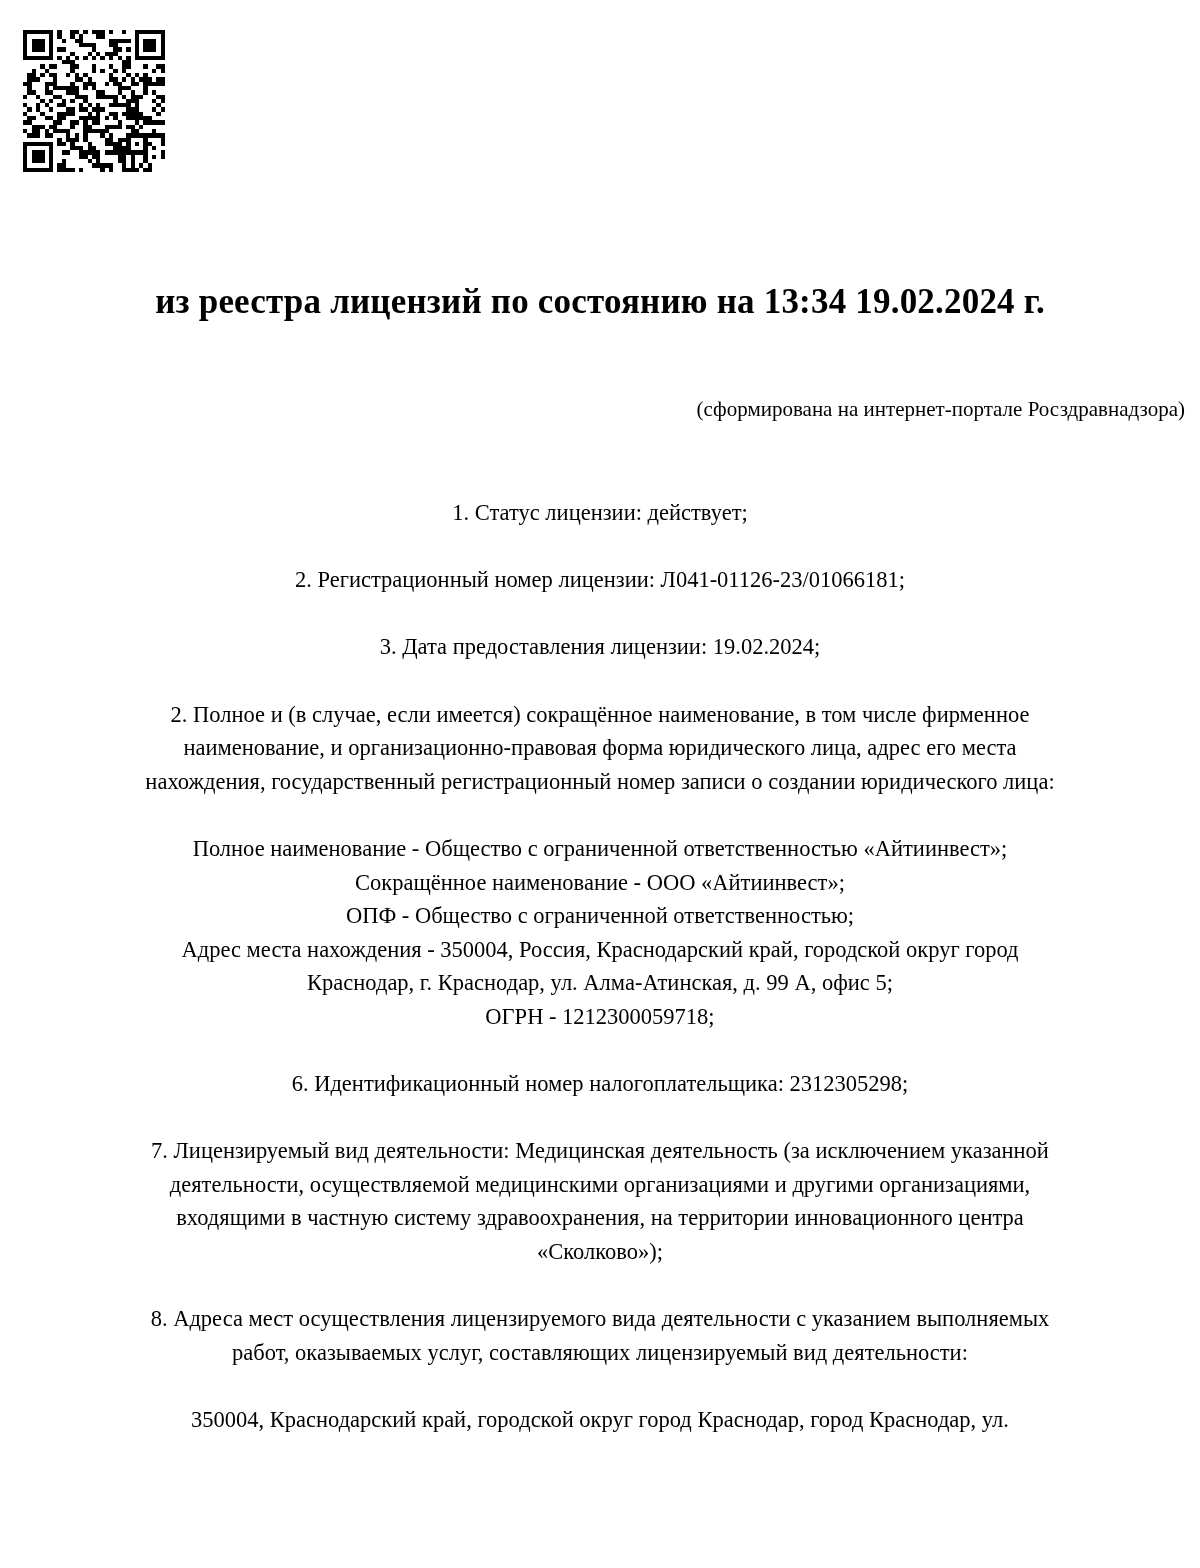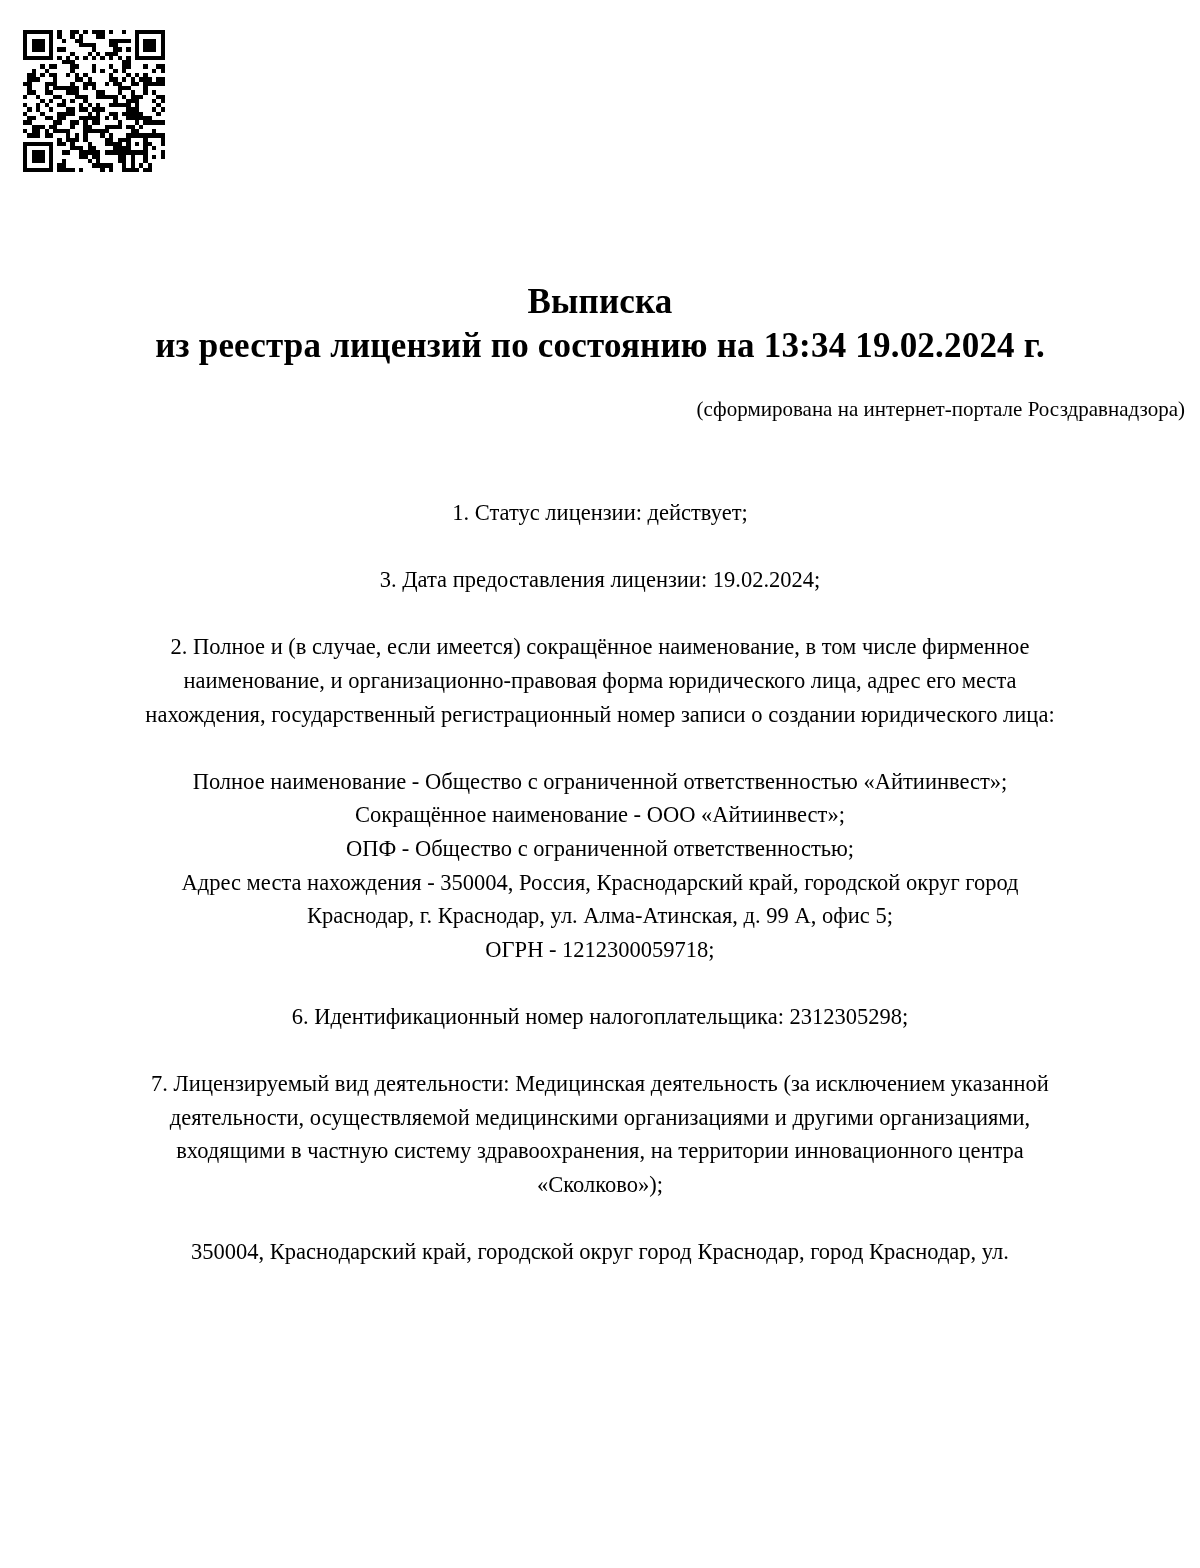--- a/index.html
+++ b/index.html
@@ -67,39 +67,41 @@
 
 <div class="page">
 
   <div class="qr">
     <svg id="qr-svg" xmlns="http://www.w3.org/2000/svg" viewBox="0 0 33 33">
         <path d="M0 0h1v1h-1zM1 0h1v1h-1zM2 0h1v1h-1zM3 0h1v1h-1zM4 0h1v1h-1zM5 0h1v1h-1zM6 0h1v1h-1zM8 0h1v1h-1zM11 0h1v1h-1zM12 0h1v1h-1zM14 0h1v1h-1zM16 0h1v1h-1zM17 0h1v1h-1zM18 0h1v1h-1zM20 0h1v1h-1zM23 0h1v1h-1zM26 0h1v1h-1zM27 0h1v1h-1zM28 0h1v1h-1zM29 0h1v1h-1zM30 0h1v1h-1zM31 0h1v1h-1zM32 0h1v1h-1zM0 1h1v1h-1zM6 1h1v1h-1zM8 1h1v1h-1zM11 1h1v1h-1zM13 1h1v1h-1zM17 1h1v1h-1zM18 1h1v1h-1zM26 1h1v1h-1zM32 1h1v1h-1zM0 2h1v1h-1zM2 2h1v1h-1zM3 2h1v1h-1zM4 2h1v1h-1zM6 2h1v1h-1zM9 2h1v1h-1zM12 2h1v1h-1zM13 2h1v1h-1zM20 2h1v1h-1zM21 2h1v1h-1zM22 2h1v1h-1zM23 2h1v1h-1zM24 2h1v1h-1zM26 2h1v1h-1zM28 2h1v1h-1zM29 2h1v1h-1zM30 2h1v1h-1zM32 2h1v1h-1zM0 3h1v1h-1zM2 3h1v1h-1zM3 3h1v1h-1zM4 3h1v1h-1zM6 3h1v1h-1zM13 3h1v1h-1zM14 3h1v1h-1zM15 3h1v1h-1zM16 3h1v1h-1zM20 3h1v1h-1zM21 3h1v1h-1zM26 3h1v1h-1zM28 3h1v1h-1zM29 3h1v1h-1zM30 3h1v1h-1zM32 3h1v1h-1zM0 4h1v1h-1zM2 4h1v1h-1zM3 4h1v1h-1zM4 4h1v1h-1zM6 4h1v1h-1zM8 4h1v1h-1zM9 4h1v1h-1zM16 4h1v1h-1zM21 4h1v1h-1zM22 4h1v1h-1zM24 4h1v1h-1zM26 4h1v1h-1zM28 4h1v1h-1zM29 4h1v1h-1zM30 4h1v1h-1zM32 4h1v1h-1zM0 5h1v1h-1zM6 5h1v1h-1zM11 5h1v1h-1zM15 5h1v1h-1zM17 5h1v1h-1zM19 5h1v1h-1zM20 5h1v1h-1zM21 5h1v1h-1zM26 5h1v1h-1zM32 5h1v1h-1zM0 6h1v1h-1zM1 6h1v1h-1zM2 6h1v1h-1zM3 6h1v1h-1zM4 6h1v1h-1zM5 6h1v1h-1zM6 6h1v1h-1zM8 6h1v1h-1zM10 6h1v1h-1zM12 6h1v1h-1zM14 6h1v1h-1zM16 6h1v1h-1zM18 6h1v1h-1zM20 6h1v1h-1zM22 6h1v1h-1zM24 6h1v1h-1zM26 6h1v1h-1zM27 6h1v1h-1zM28 6h1v1h-1zM29 6h1v1h-1zM30 6h1v1h-1zM31 6h1v1h-1zM32 6h1v1h-1zM9 7h1v1h-1zM10 7h1v1h-1zM11 7h1v1h-1zM23 7h1v1h-1zM24 7h1v1h-1zM4 8h1v1h-1zM6 8h1v1h-1zM7 8h1v1h-1zM11 8h1v1h-1zM12 8h1v1h-1zM16 8h1v1h-1zM20 8h1v1h-1zM23 8h1v1h-1zM24 8h1v1h-1zM28 8h1v1h-1zM31 8h1v1h-1zM32 8h1v1h-1zM2 9h1v1h-1zM5 9h1v1h-1zM11 9h1v1h-1zM16 9h1v1h-1zM18 9h1v1h-1zM21 9h1v1h-1zM23 9h1v1h-1zM30 9h1v1h-1zM32 9h1v1h-1zM1 10h1v1h-1zM2 10h1v1h-1zM4 10h1v1h-1zM6 10h1v1h-1zM7 10h1v1h-1zM10 10h1v1h-1zM12 10h1v1h-1zM14 10h1v1h-1zM20 10h1v1h-1zM24 10h1v1h-1zM26 10h1v1h-1zM28 10h1v1h-1zM1 11h1v1h-1zM2 11h1v1h-1zM3 11h1v1h-1zM7 11h1v1h-1zM12 11h1v1h-1zM13 11h1v1h-1zM15 11h1v1h-1zM20 11h1v1h-1zM21 11h1v1h-1zM23 11h1v1h-1zM25 11h1v1h-1zM27 11h1v1h-1zM28 11h1v1h-1zM29 11h1v1h-1zM31 11h1v1h-1zM32 11h1v1h-1zM0 12h1v1h-1zM1 12h1v1h-1zM5 12h1v1h-1zM6 12h1v1h-1zM7 12h1v1h-1zM11 12h1v1h-1zM14 12h1v1h-1zM15 12h1v1h-1zM16 12h1v1h-1zM19 12h1v1h-1zM21 12h1v1h-1zM22 12h1v1h-1zM25 12h1v1h-1zM26 12h1v1h-1zM28 12h1v1h-1zM29 12h1v1h-1zM30 12h1v1h-1zM31 12h1v1h-1zM32 12h1v1h-1zM1 13h1v1h-1zM5 13h1v1h-1zM7 13h1v1h-1zM8 13h1v1h-1zM9 13h1v1h-1zM10 13h1v1h-1zM11 13h1v1h-1zM12 13h1v1h-1zM14 13h1v1h-1zM16 13h1v1h-1zM22 13h1v1h-1zM23 13h1v1h-1zM24 13h1v1h-1zM28 13h1v1h-1zM1 14h1v1h-1zM2 14h1v1h-1zM5 14h1v1h-1zM6 14h1v1h-1zM10 14h1v1h-1zM11 14h1v1h-1zM12 14h1v1h-1zM17 14h1v1h-1zM18 14h1v1h-1zM22 14h1v1h-1zM25 14h1v1h-1zM28 14h1v1h-1zM30 14h1v1h-1zM0 15h1v1h-1zM3 15h1v1h-1zM7 15h1v1h-1zM8 15h1v1h-1zM12 15h1v1h-1zM13 15h1v1h-1zM14 15h1v1h-1zM17 15h1v1h-1zM18 15h1v1h-1zM19 15h1v1h-1zM20 15h1v1h-1zM21 15h1v1h-1zM23 15h1v1h-1zM25 15h1v1h-1zM26 15h1v1h-1zM27 15h1v1h-1zM31 15h1v1h-1zM32 15h1v1h-1zM4 16h1v1h-1zM6 16h1v1h-1zM9 16h1v1h-1zM11 16h1v1h-1zM14 16h1v1h-1zM21 16h1v1h-1zM24 16h1v1h-1zM25 16h1v1h-1zM26 16h1v1h-1zM30 16h1v1h-1zM32 16h1v1h-1zM0 17h1v1h-1zM3 17h1v1h-1zM5 17h1v1h-1zM8 17h1v1h-1zM9 17h1v1h-1zM13 17h1v1h-1zM15 17h1v1h-1zM17 17h1v1h-1zM20 17h1v1h-1zM21 17h1v1h-1zM22 17h1v1h-1zM23 17h1v1h-1zM24 17h1v1h-1zM26 17h1v1h-1zM31 17h1v1h-1zM1 18h1v1h-1zM3 18h1v1h-1zM6 18h1v1h-1zM10 18h1v1h-1zM11 18h1v1h-1zM13 18h1v1h-1zM14 18h1v1h-1zM16 18h1v1h-1zM17 18h1v1h-1zM18 18h1v1h-1zM24 18h1v1h-1zM25 18h1v1h-1zM26 18h1v1h-1zM30 18h1v1h-1zM32 18h1v1h-1zM0 19h1v1h-1zM4 19h1v1h-1zM8 19h1v1h-1zM9 19h1v1h-1zM10 19h1v1h-1zM11 19h1v1h-1zM15 19h1v1h-1zM17 19h1v1h-1zM20 19h1v1h-1zM21 19h1v1h-1zM23 19h1v1h-1zM24 19h1v1h-1zM25 19h1v1h-1zM26 19h1v1h-1zM27 19h1v1h-1zM31 19h1v1h-1zM1 20h1v1h-1zM2 20h1v1h-1zM5 20h1v1h-1zM6 20h1v1h-1zM8 20h1v1h-1zM9 20h1v1h-1zM13 20h1v1h-1zM14 20h1v1h-1zM15 20h1v1h-1zM16 20h1v1h-1zM17 20h1v1h-1zM19 20h1v1h-1zM21 20h1v1h-1zM24 20h1v1h-1zM25 20h1v1h-1zM26 20h1v1h-1zM27 20h1v1h-1zM28 20h1v1h-1zM29 20h1v1h-1zM0 21h1v1h-1zM1 21h1v1h-1zM7 21h1v1h-1zM8 21h1v1h-1zM11 21h1v1h-1zM12 21h1v1h-1zM14 21h1v1h-1zM16 21h1v1h-1zM17 21h1v1h-1zM22 21h1v1h-1zM26 21h1v1h-1zM28 21h1v1h-1zM29 21h1v1h-1zM30 21h1v1h-1zM31 21h1v1h-1zM32 21h1v1h-1zM2 22h1v1h-1zM3 22h1v1h-1zM4 22h1v1h-1zM6 22h1v1h-1zM7 22h1v1h-1zM11 22h1v1h-1zM14 22h1v1h-1zM15 22h1v1h-1zM19 22h1v1h-1zM20 22h1v1h-1zM21 22h1v1h-1zM22 22h1v1h-1zM24 22h1v1h-1zM25 22h1v1h-1zM27 22h1v1h-1zM0 23h1v1h-1zM2 23h1v1h-1zM3 23h1v1h-1zM5 23h1v1h-1zM7 23h1v1h-1zM8 23h1v1h-1zM9 23h1v1h-1zM10 23h1v1h-1zM14 23h1v1h-1zM15 23h1v1h-1zM16 23h1v1h-1zM17 23h1v1h-1zM18 23h1v1h-1zM19 23h1v1h-1zM25 23h1v1h-1zM26 23h1v1h-1zM30 23h1v1h-1zM1 24h1v1h-1zM2 24h1v1h-1zM3 24h1v1h-1zM5 24h1v1h-1zM6 24h1v1h-1zM10 24h1v1h-1zM12 24h1v1h-1zM14 24h1v1h-1zM18 24h1v1h-1zM20 24h1v1h-1zM24 24h1v1h-1zM25 24h1v1h-1zM26 24h1v1h-1zM27 24h1v1h-1zM28 24h1v1h-1zM29 24h1v1h-1zM30 24h1v1h-1zM31 24h1v1h-1zM32 24h1v1h-1zM8 25h1v1h-1zM10 25h1v1h-1zM11 25h1v1h-1zM12 25h1v1h-1zM14 25h1v1h-1zM19 25h1v1h-1zM20 25h1v1h-1zM22 25h1v1h-1zM23 25h1v1h-1zM24 25h1v1h-1zM28 25h1v1h-1zM32 25h1v1h-1zM0 26h1v1h-1zM1 26h1v1h-1zM2 26h1v1h-1zM3 26h1v1h-1zM4 26h1v1h-1zM5 26h1v1h-1zM6 26h1v1h-1zM8 26h1v1h-1zM9 26h1v1h-1zM11 26h1v1h-1zM15 26h1v1h-1zM19 26h1v1h-1zM20 26h1v1h-1zM21 26h1v1h-1zM22 26h1v1h-1zM24 26h1v1h-1zM26 26h1v1h-1zM28 26h1v1h-1zM29 26h1v1h-1zM32 26h1v1h-1zM0 27h1v1h-1zM6 27h1v1h-1zM11 27h1v1h-1zM12 27h1v1h-1zM13 27h1v1h-1zM15 27h1v1h-1zM16 27h1v1h-1zM21 27h1v1h-1zM22 27h1v1h-1zM23 27h1v1h-1zM24 27h1v1h-1zM28 27h1v1h-1zM30 27h1v1h-1zM0 28h1v1h-1zM2 28h1v1h-1zM3 28h1v1h-1zM4 28h1v1h-1zM6 28h1v1h-1zM9 28h1v1h-1zM10 28h1v1h-1zM13 28h1v1h-1zM14 28h1v1h-1zM15 28h1v1h-1zM16 28h1v1h-1zM17 28h1v1h-1zM19 28h1v1h-1zM20 28h1v1h-1zM21 28h1v1h-1zM22 28h1v1h-1zM23 28h1v1h-1zM24 28h1v1h-1zM25 28h1v1h-1zM26 28h1v1h-1zM27 28h1v1h-1zM28 28h1v1h-1zM32 28h1v1h-1zM0 29h1v1h-1zM2 29h1v1h-1zM3 29h1v1h-1zM4 29h1v1h-1zM6 29h1v1h-1zM13 29h1v1h-1zM14 29h1v1h-1zM16 29h1v1h-1zM17 29h1v1h-1zM22 29h1v1h-1zM23 29h1v1h-1zM25 29h1v1h-1zM28 29h1v1h-1zM30 29h1v1h-1zM32 29h1v1h-1zM0 30h1v1h-1zM2 30h1v1h-1zM3 30h1v1h-1zM4 30h1v1h-1zM6 30h1v1h-1zM9 30h1v1h-1zM15 30h1v1h-1zM17 30h1v1h-1zM22 30h1v1h-1zM23 30h1v1h-1zM25 30h1v1h-1zM28 30h1v1h-1zM0 31h1v1h-1zM6 31h1v1h-1zM8 31h1v1h-1zM9 31h1v1h-1zM16 31h1v1h-1zM17 31h1v1h-1zM18 31h1v1h-1zM19 31h1v1h-1zM20 31h1v1h-1zM23 31h1v1h-1zM25 31h1v1h-1zM27 31h1v1h-1zM29 31h1v1h-1zM0 32h1v1h-1zM1 32h1v1h-1zM2 32h1v1h-1zM3 32h1v1h-1zM4 32h1v1h-1zM5 32h1v1h-1zM6 32h1v1h-1zM8 32h1v1h-1zM9 32h1v1h-1zM10 32h1v1h-1zM11 32h1v1h-1zM13 32h1v1h-1zM18 32h1v1h-1zM20 32h1v1h-1zM23 32h1v1h-1zM24 32h1v1h-1zM25 32h1v1h-1zM26 32h1v1h-1zM28 32h1v1h-1zM29 32h1v1h-1z" fill="#000000"></path>
       </svg>
   </div>
 
   <div class="title">
-    <div>Выписка</div>
     <div>из реестра лицензий по состоянию на 13:34 19.02.2024 г.</div>
   </div>
 
   <div class="subtitle">(сформирована на интернет-портале Росздравнадзора)</div>
 
   <div class="doc-body">
       <div class="para">1. Статус лицензии: действует;</div>
+      <div class="para">2. Регистрационный номер лицензии: Л041-01126-23/01066181;</div>
       <div class="para">3. Дата предоставления лицензии: 19.02.2024;</div>
       <div class="para">2. Полное и (в случае, если имеется) сокращённое наименование, в том числе фирменное
 наименование, и организационно-правовая форма юридического лица, адрес его места
 нахождения, государственный регистрационный номер записи о создании юридического лица:</div>
       <div class="para">Полное наименование - Общество с ограниченной ответственностью «Айтиинвест»;
 Сокращённое наименование - ООО «Айтиинвест»;
 ОПФ - Общество с ограниченной ответственностью;
 Адрес места нахождения - 350004, Россия, Краснодарский край, городской округ город
 Краснодар, г. Краснодар, ул. Алма-Атинская, д. 99 А, офис 5;
 ОГРН - 1212300059718;</div>
       <div class="para">6. Идентификационный номер налогоплательщика: 2312305298;</div>
       <div class="para">7. Лицензируемый вид деятельности: Медицинская деятельность (за исключением указанной
 деятельности, осуществляемой медицинскими организациями и другими организациями,
 входящими в частную систему здравоохранения, на территории инновационного центра
 «Сколково»);</div>
+      <div class="para">8. Адреса мест осуществления лицензируемого вида деятельности с указанием выполняемых
+работ, оказываемых услуг, составляющих лицензируемый вид деятельности:</div>
       <div class="para">350004, Краснодарский край, городской округ город Краснодар, город Краснодар, ул.</div>
     </div>
 
 </div>
 
 </body></html>

